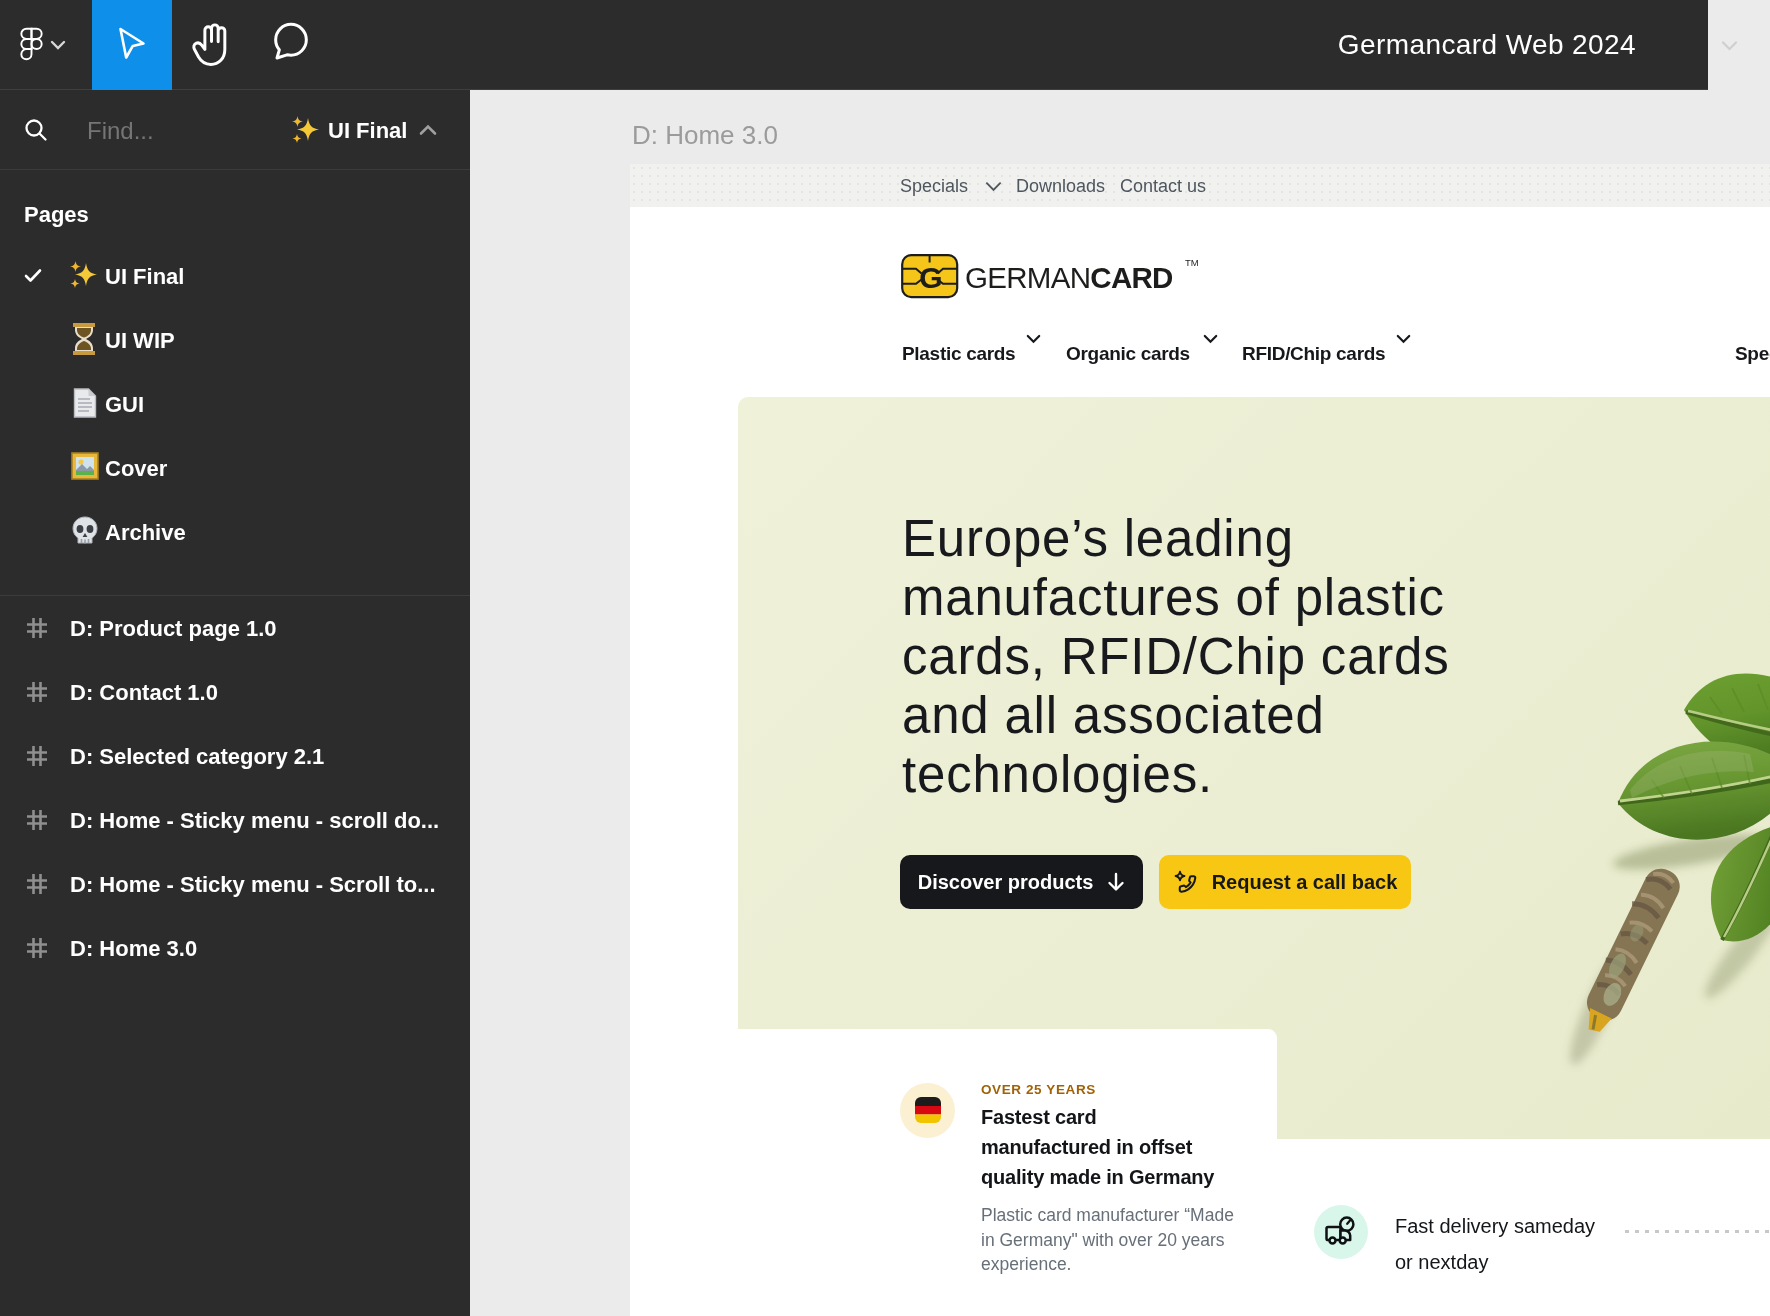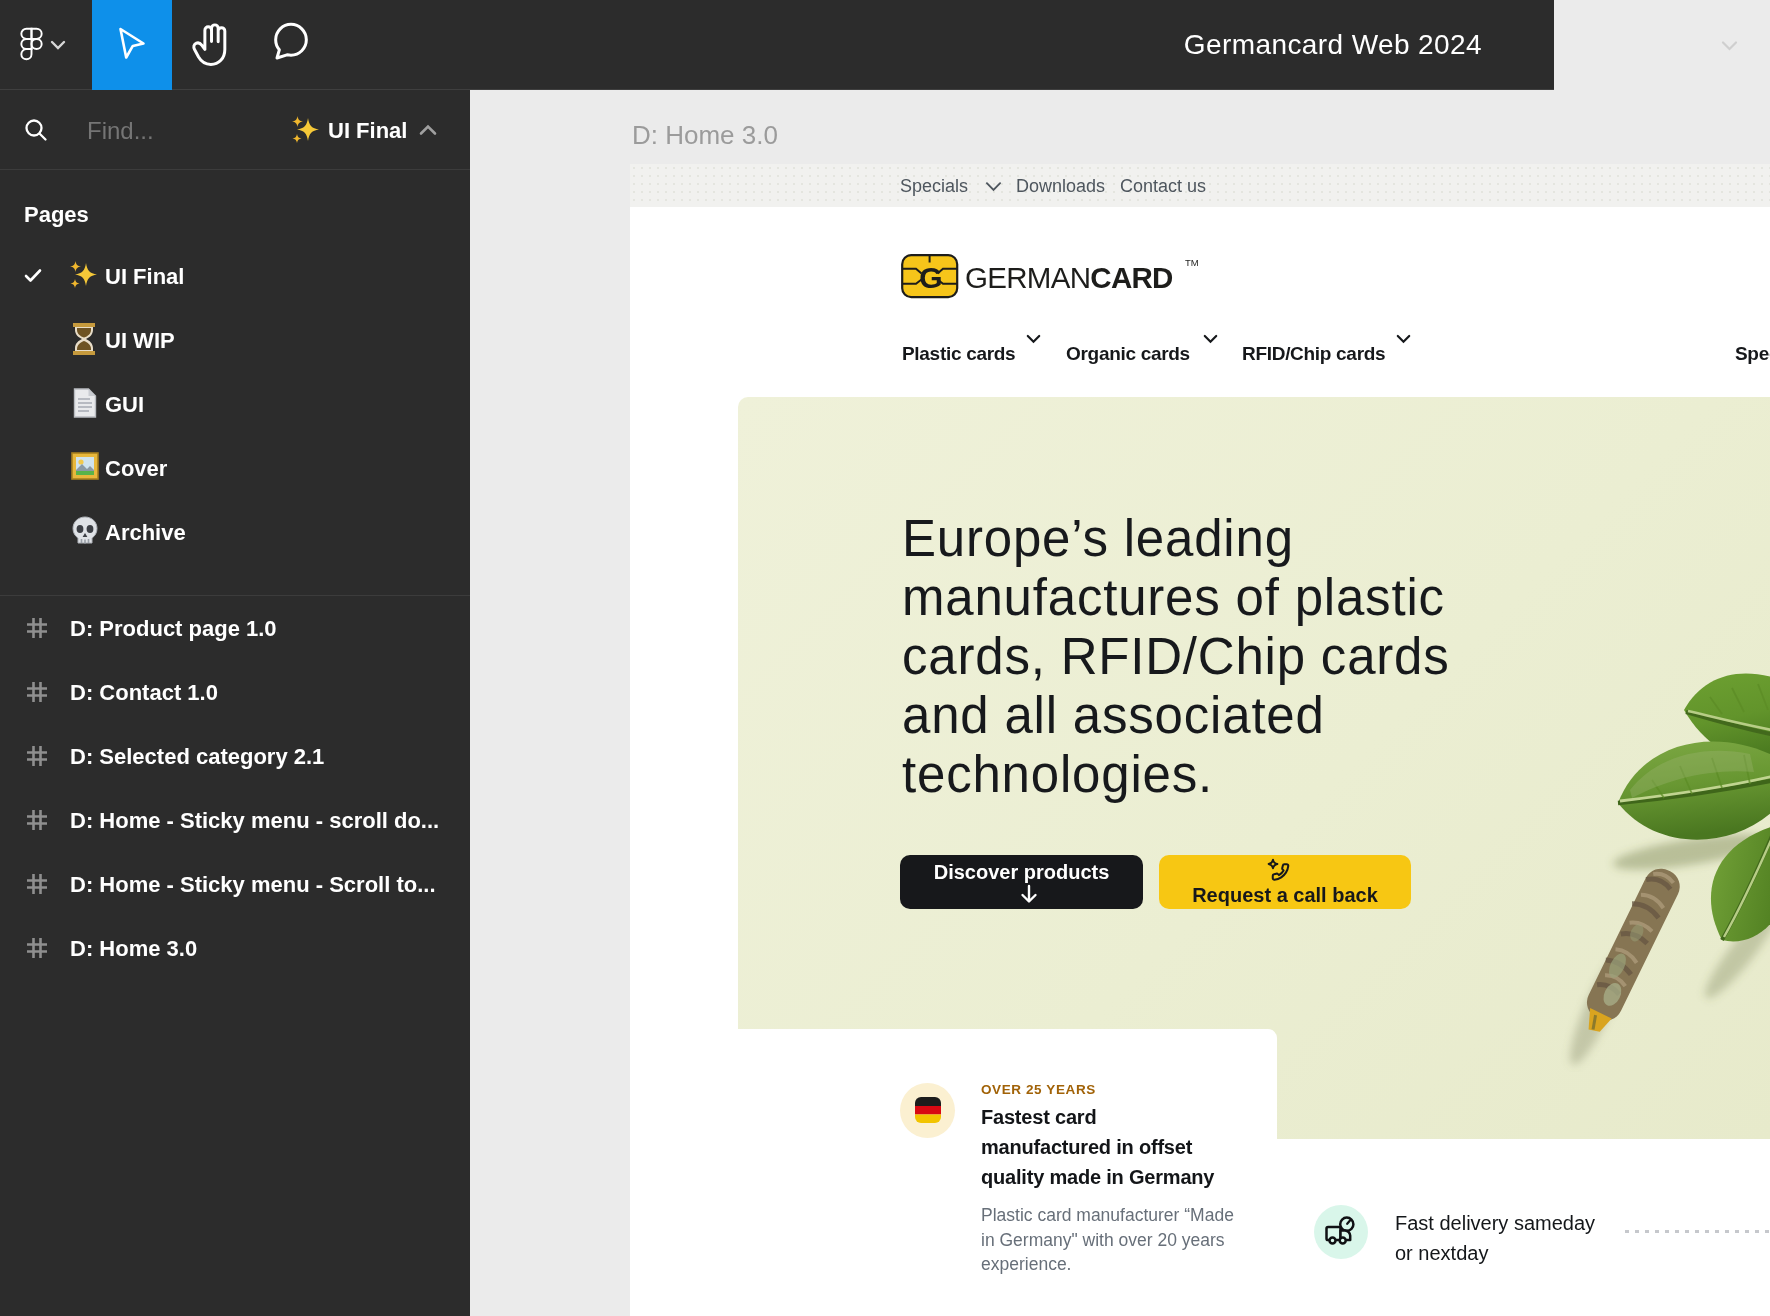--- a/index.html
+++ b/index.html
@@ -1,21 +1,21 @@
 <!DOCTYPE html>
 <html><head>
 <meta charset="utf-8">
 <style>
 * { margin:0; padding:0; box-sizing:border-box; }
 html,body { width:1770px; height:1316px; overflow:hidden; }
 body { font-family:"Liberation Sans", sans-serif; background:#ebebeb; position:relative; }
 .abs { position:absolute; }
 
 
-#toolbar { position:absolute; left:0; top:0; width:1554px; height:90px; background:#2c2c2c; border-bottom:1px solid #3f3f3f; z-index:30; }
+#toolbar { position:absolute; left:0; top:0; width:1708px; height:90px; background:#2c2c2c; border-bottom:1px solid #3f3f3f; z-index:30; }
 #bluetool { position:absolute; left:92px; top:0; width:80px; height:90px; background:#0e90ea; }
 #doctitle { position:absolute; right:72px; top:0; height:90px; line-height:90px; color:#ffffff; font-size:28px; letter-spacing:0.4px; }
 
 #sidebar { position:absolute; left:0; top:90px; width:470px; height:1226px; background:#2c2c2c; z-index:20; }
 #searchrow { position:absolute; left:0; top:0; width:470px; height:80px; border-bottom:1px solid #3c3c3c; }
 #findtxt { position:absolute; left:68px; top:27px; font-size:24px; color:#757575;margin-left:19px; }
 #uifinal-top { position:absolute; left:328px; top:28px; font-size:22px; font-weight:bold; color:#ffffff; }
 #pages-h { position:absolute; left:24px; top:112px; font-size:22px; font-weight:bold; color:#ffffff; }
 .pagerow { position:absolute; left:0; width:470px; height:40px; color:#ffffff; font-size:22px; font-weight:bold; }
 .pagerow .txt { position:absolute; left:105px; top:6px; }
@@ -30,35 +30,35 @@
 #utilbar { position:absolute; left:0; top:0; width:1140px; height:43px; background:#f1f1ef;
   background-image: radial-gradient(circle, #e4e5df 1px, transparent 1.2px); background-size:8px 8px; }
 .utillink { position:absolute; top:0; height:43px; line-height:45px; font-size:18px; color:#4e565e; }
 #logo { position:absolute; left:271px; top:90px; }
 #nav { position:absolute; left:272px; top:161px; width:868px; height:30px; font-size:19px; font-weight:bold; color:#16181b; white-space:nowrap; letter-spacing:-0.3px; }
 .navitem { position:absolute; top:18px; }
 
 
 #hero { position:absolute; left:108px; top:233px; width:1032px; height:742px; background:linear-gradient(135deg,#eff1d9 0%,#ebeed2 55%,#e7eacb 100%); border-radius:10px 0 0 0; }
 #heroh1 { position:absolute; left:164px; top:112px; width:640px; font-size:51px; line-height:59px; color:#17191c; letter-spacing:0.8px; }
-.btn { position:absolute; top:458px; height:54px; border-radius:10px; font-size:20px; font-weight:bold; display:flex; align-items:center; justify-content:center;flex-direction:column; }
+.btn { position:absolute; top:458px; height:54px; border-radius:10px; font-size:20px; font-weight:bold; display:flex; align-items:center; justify-content:center; }
 #btn1 { left:162px; width:243px; background:#17181b; color:#ffffff; }
 #btn2 { left:421px; width:252px; background:#f7c713; color:#17181b; padding-left:0; }
 
 
 #card { position:absolute; left:108px; top:865px; width:539px; height:287px; background:#ffffff; border-radius:0 9px 0 0; }
 .circ { position:absolute; border-radius:50%; }
 #flagcirc { left:162px; top:54px; width:55px; height:55px; background:#fbf0d1; }
 #over25 { position:absolute; left:243px; top:53px; font-size:13.5px; font-weight:bold; letter-spacing:0.6px; color:#a16207; }
 #cardtitle { position:absolute; left:243px; top:73px; font-size:20px; line-height:30px; font-weight:bold; color:#131518; letter-spacing:-0.2px; }
 #cardpara { position:absolute; left:243px; top:174px; font-size:17.5px; line-height:24.5px; color:#676f79; }
 
 
 #delivcirc { position:absolute; left:684px; top:1041px; width:54px; height:54px; background:#d9f6ea; border-radius:50%; }
-#delivtxt { position:absolute; left:765px; top:1044px; font-size:20px; line-height:30px; color:#14171a; }
+#delivtxt { position:absolute; left:765px; top:1044px; font-size:20px; line-height:36px; color:#14171a; }
 #dots { position:absolute; left:995px; top:1066px; width:145px; height:3px;
   background:repeating-linear-gradient(90deg,#c6c8cc 0 4px, transparent 4px 10px); }
 </style>
 </head>
 <body>
 
 <div id="toolbar">
   <svg class="abs" style="left:20px;top:27px" width="23" height="34" viewBox="-2.5 -2.5 43 62" fill="none" stroke="#ffffff" stroke-width="3.6">
     <path d="M19 0 H9.5 a9.5 9.5 0 0 0 0 19 H19 z"></path>
     <path d="M19 0 h9.5 a9.5 9.5 0 0 1 0 19 H19 z"></path>

